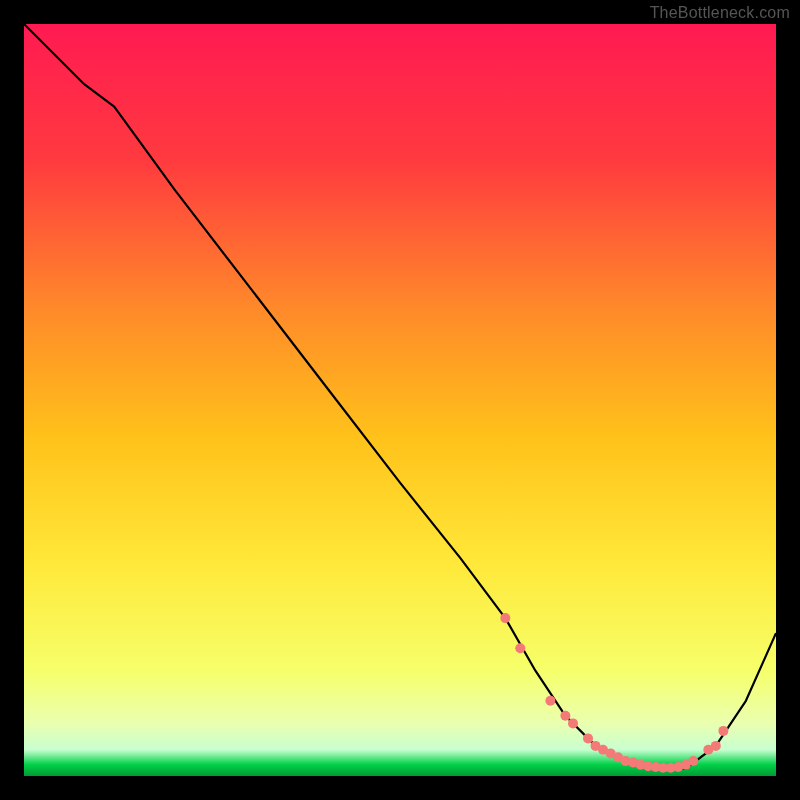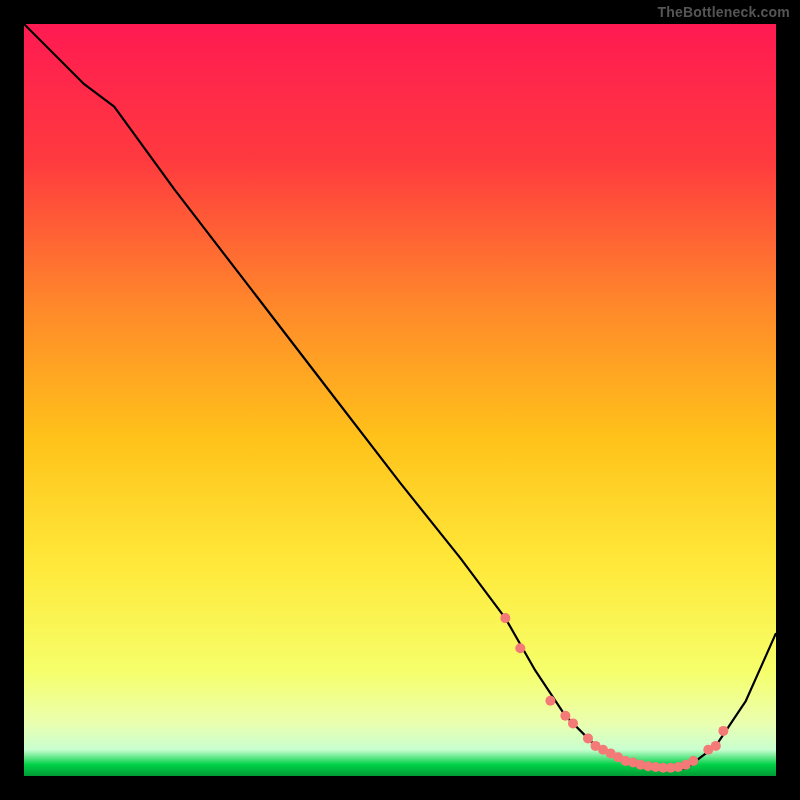--- a/index.html
+++ b/index.html
@@ -17,22 +17,22 @@
     top: 24px;
     width: 752px;
     height: 752px;
     background: #000;
   }
   .watermark {
     position: absolute;
     top: 4px;
     right: 10px;
     color: #555;
-    font-size: 14px;
-    font-weight: 700;
+    font-size: 16px;
+    font-weight: 400;
     letter-spacing: 0.2px;
     font-family: Arial, sans-serif;
   }
   svg {
     display: block;
   }
 </style>
 </head>
 <body>
 

